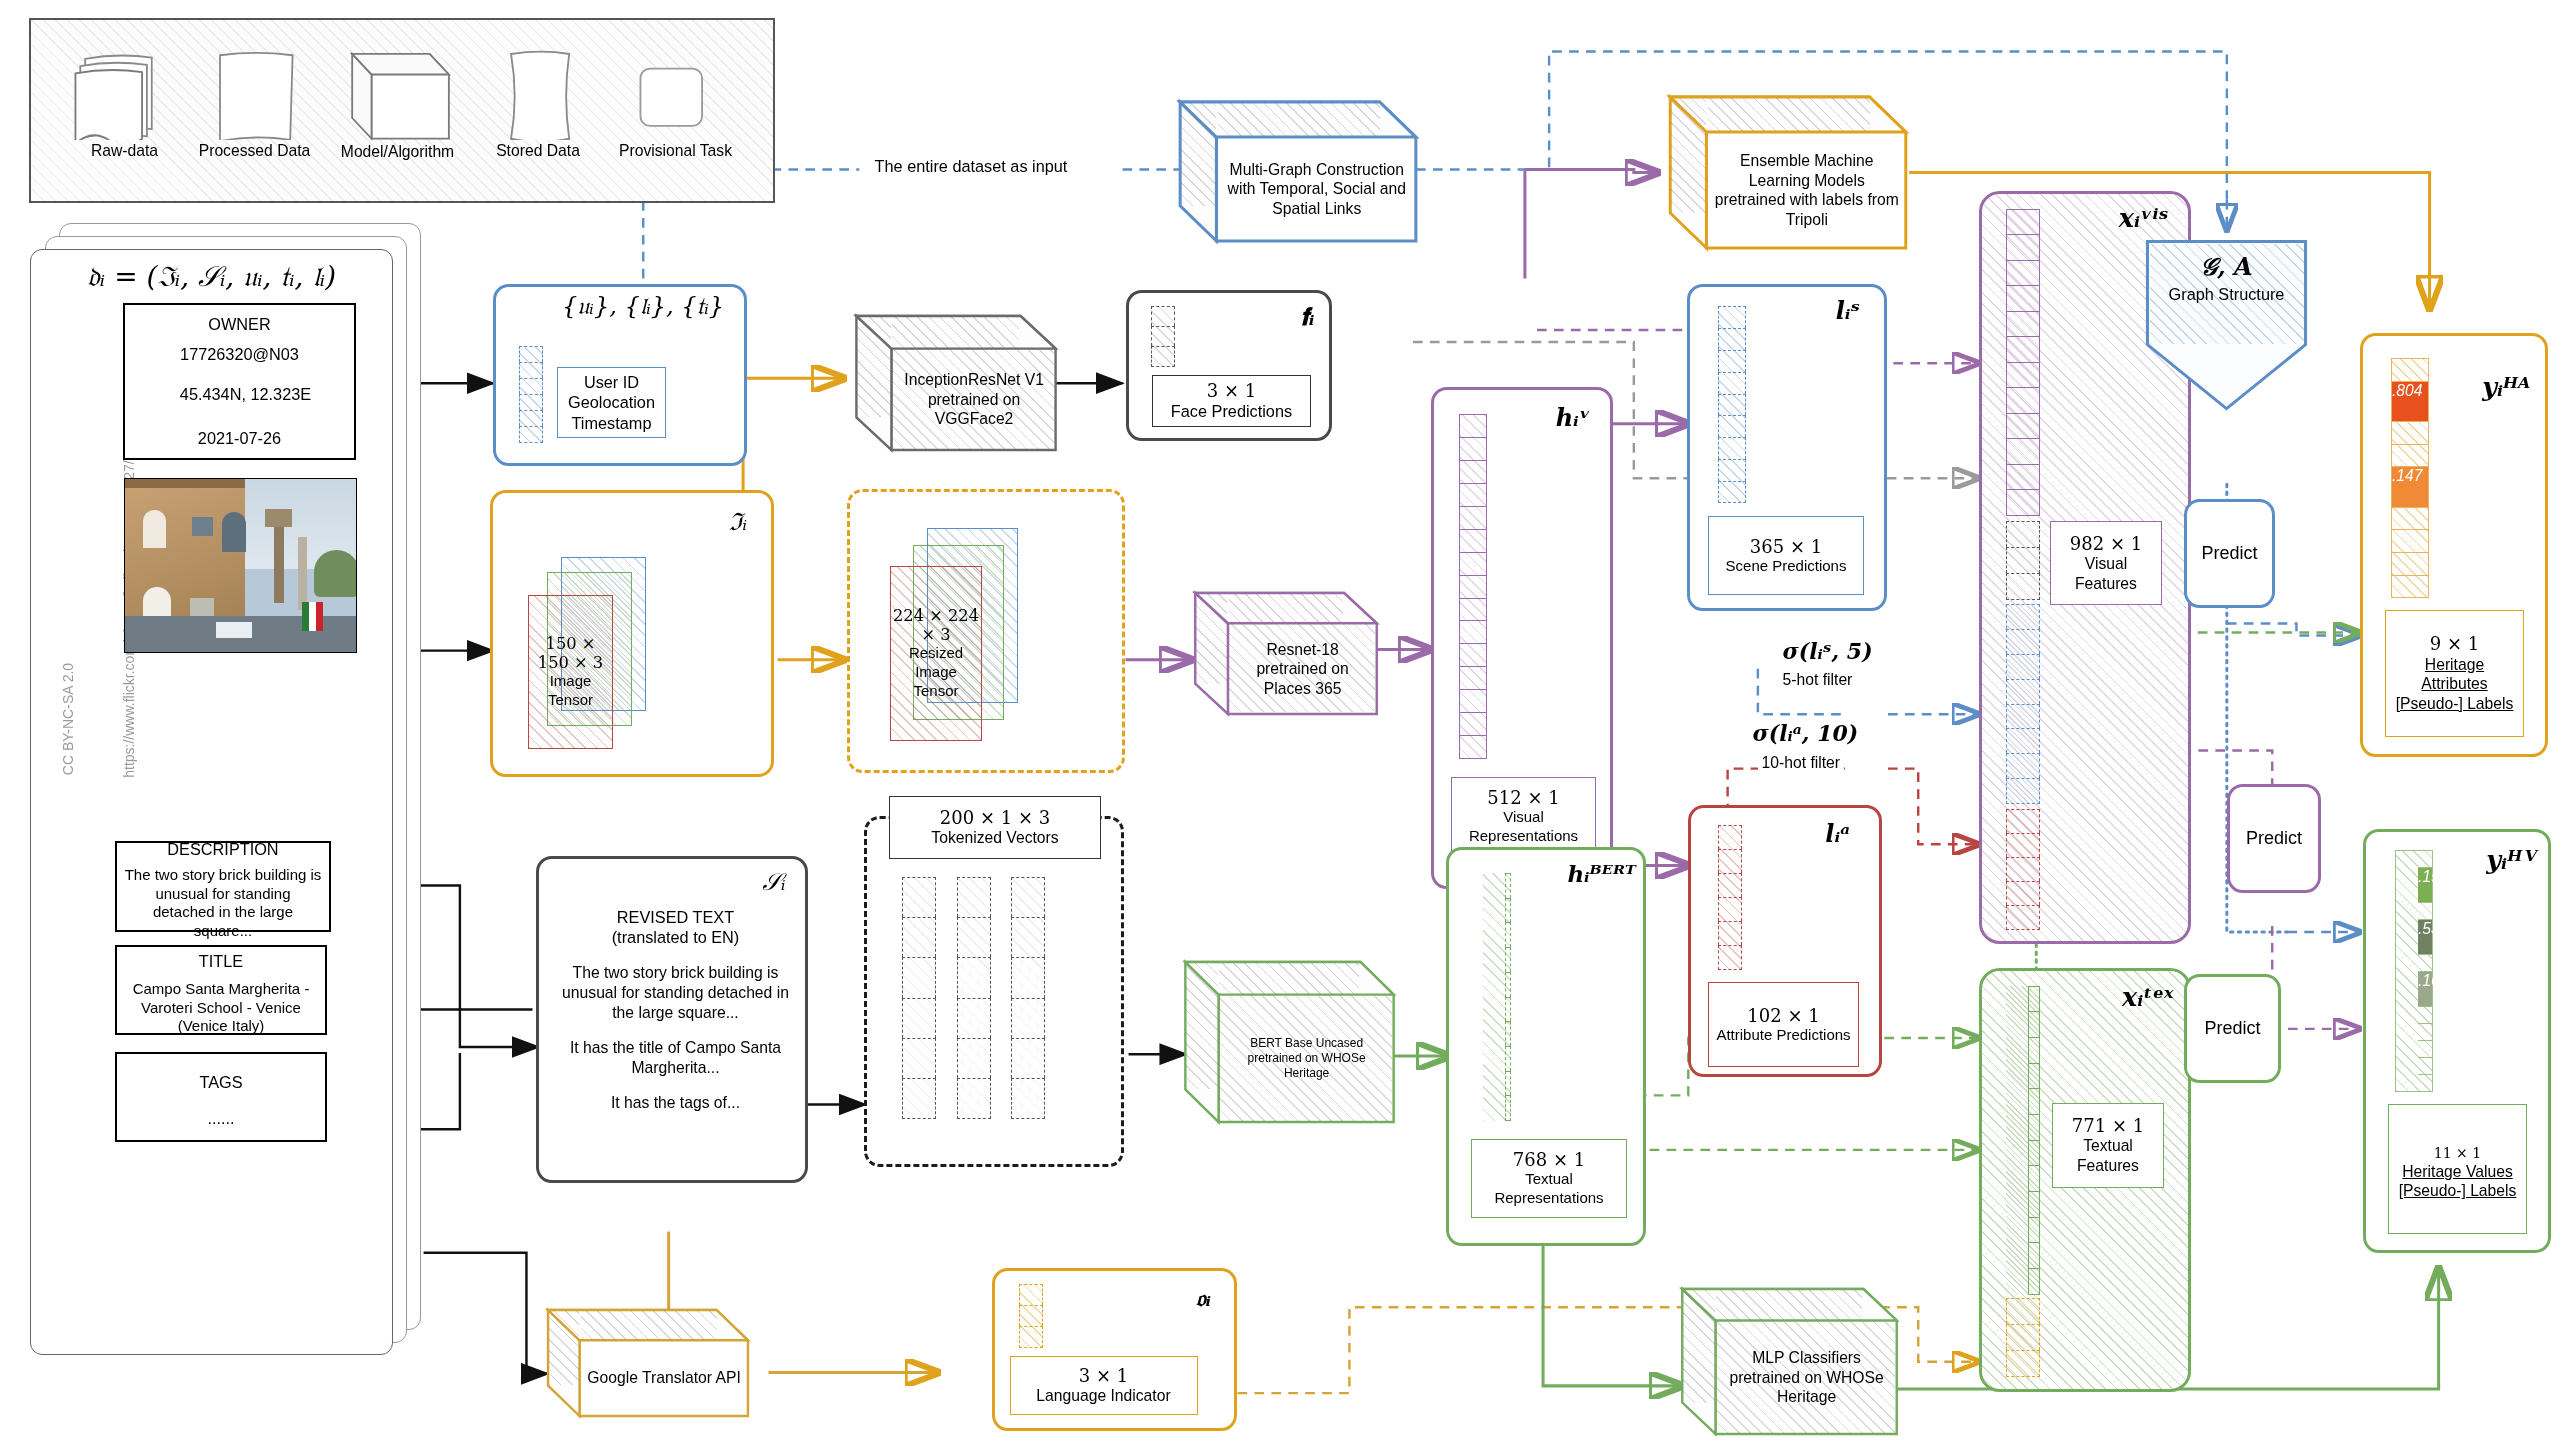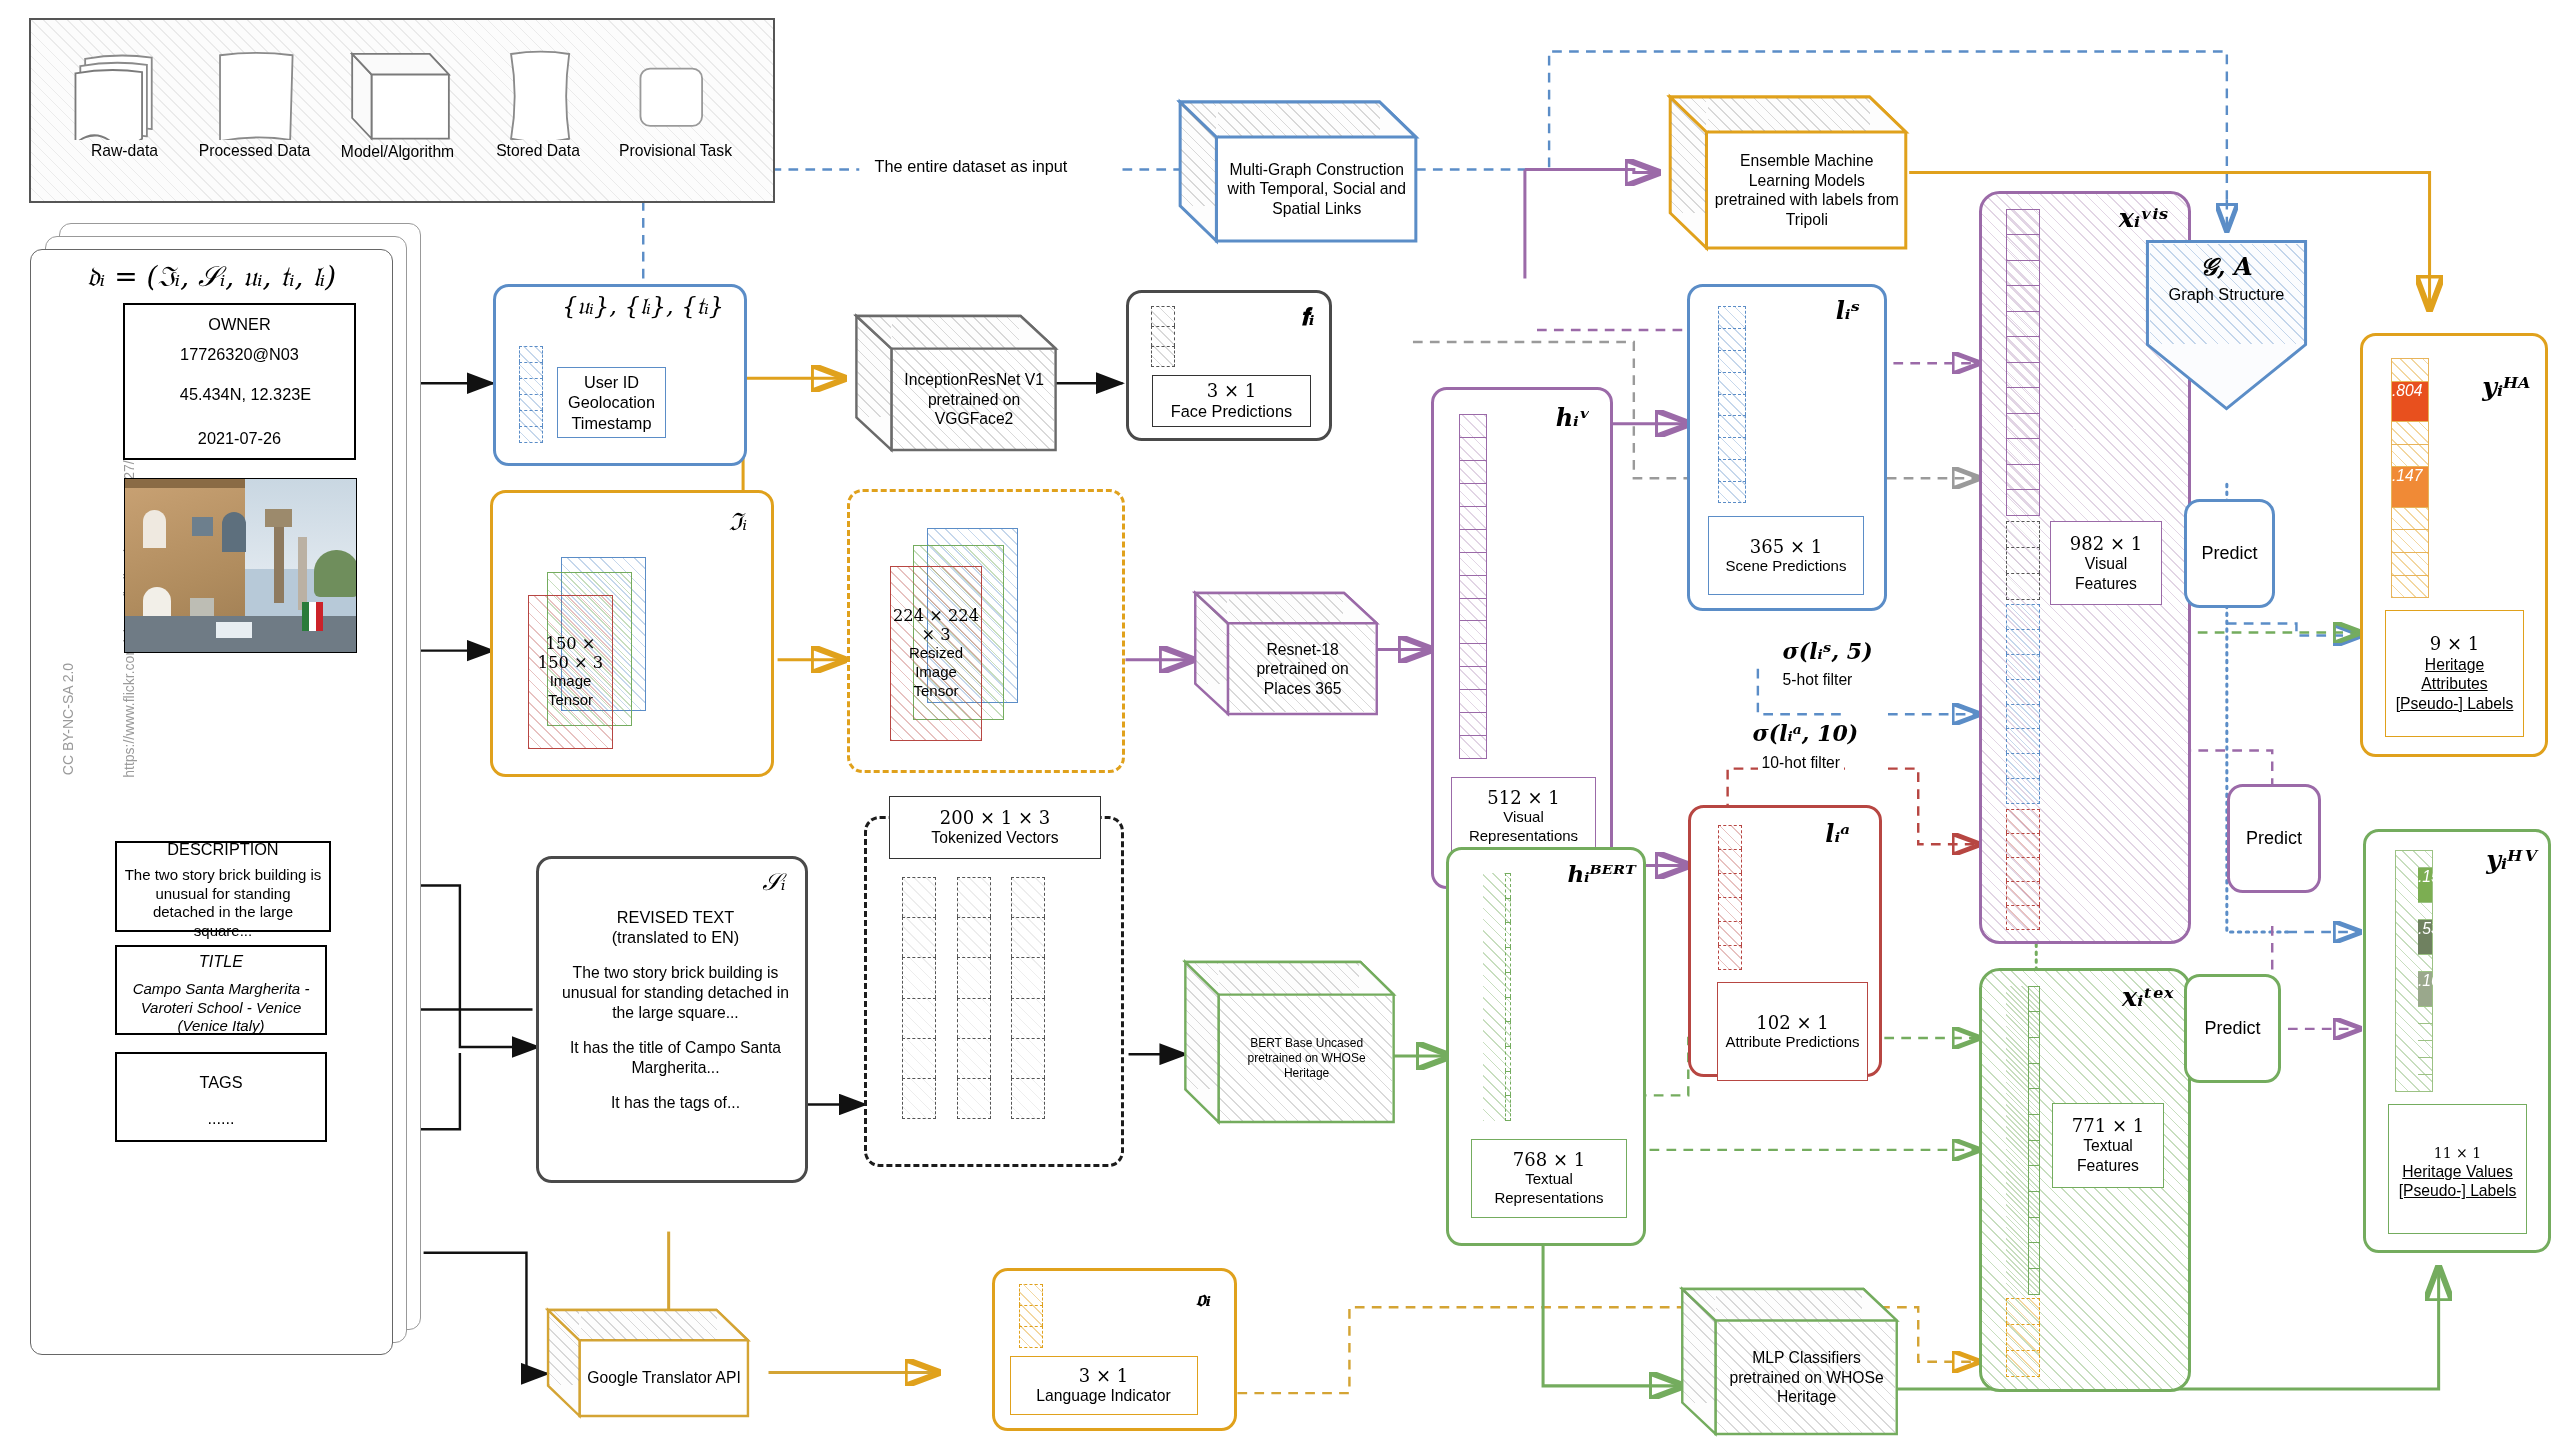--- a/index.html
+++ b/index.html
@@ -264,21 +264,21 @@
     <div class="abs" style="left:91px;top:143px;width:36px;height:15.7px;background:#e8eef2;"></div>
   </div>
 
   <div class="abs infobox" style="left:115px;top:841px;width:216px;height:91px;">
     <div class="ctr col" style="height:100%;padding:3.6px 6px;">
       <div class="lbl">DESCRIPTION</div>
       <div class="lbl" style="margin-top:6px;font-size:15px;">The two story brick building is unusual for standing detached in the large square...</div>
     </div>
   </div>
   <div class="abs infobox" style="left:115px;top:945px;width:212px;height:90px;">
-    <div class="ctr col" style="height:100%;padding:3.6px 6px;font-style:italic;">
+    <div class="ctr col" style="height:100%;padding:3.6px 6px;">
       <div class="lbl">TITLE</div>
       <div class="lbl" style="margin-top:8.5px;font-size:15px;">Campo Santa Margherita - Varoteri School - Venice (Venice Italy)</div>
     </div>
   </div>
   <div class="abs infobox" style="left:115px;top:1052px;width:212px;height:90px;">
     <div class="ctr col" style="height:100%;padding:3.6px 6px;">
       <div class="lbl">TAGS</div>
       <div class="lbl" style="margin-top:15.7px;">......</div>
     </div>
   </div>
@@ -432,21 +432,21 @@
   <div class="abs rbox r" style="left:1688px;top:805px;width:194px;height:272px;">
     <div class="abs mathb" style="right:29px;top:11px;font-size:24px;">𝒍ᵢᵃ</div>
     <div class="abs vec dash r hatch-red" style="left:27px;top:17px;width:24px;height:145px;">
       <i></i>
         <i></i>
         <i></i>
         <i></i>
         <i></i>
         <i></i>
     </div>
-    <div class="abs chip r ctr col" style="left:26px;top:174px;width:151px;height:99px;">
+    <div class="abs chip r ctr col" style="left:17px;top:174px;width:151px;height:85px;">
       <span class="dim" style="font-size:18px;">102 × 1</span>
       <span class="lbl" style="font-size:15px;">Attribute Predictions</span>
     </div>
   </div>
 
   <div class="abs rbox k" style="left:536px;top:856px;width:272px;height:327px;">
     <div class="abs math" style="right:19.4px;top:8.5px;font-size:24px;">𝒮ᵢ</div>
     <div class="abs ctr col" style="left:11px;top:48px;width:251px;">
       <span class="lbl">REVISED TEXT</span>
       <span class="lbl">(translated to EN)</span>

